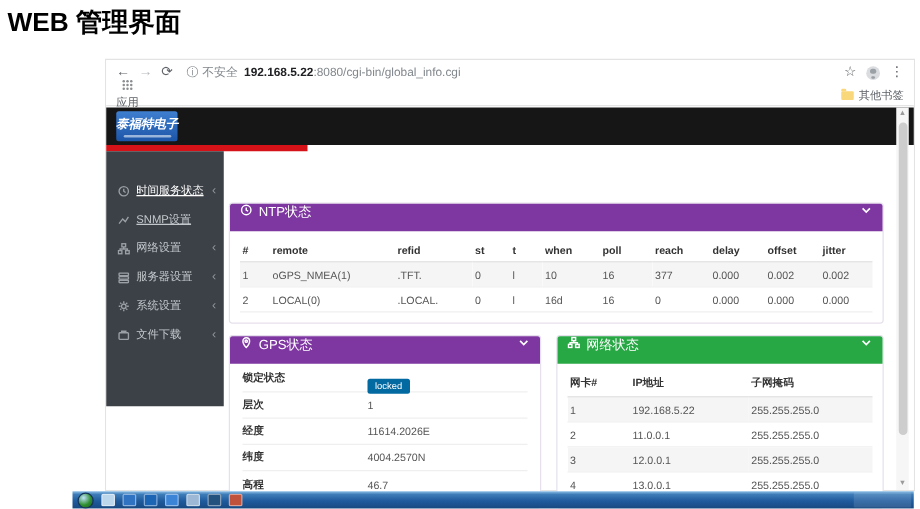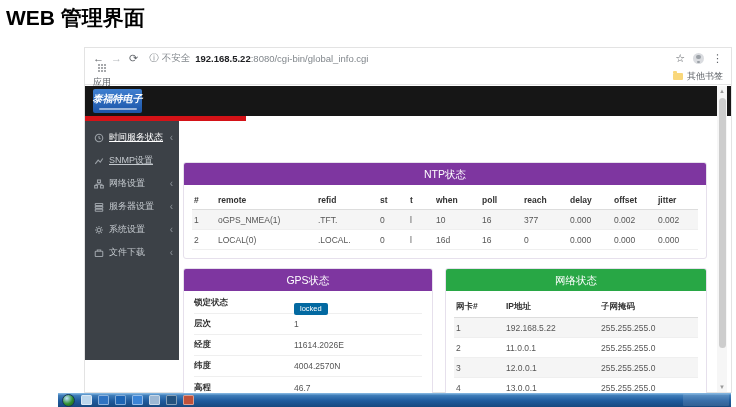--- a/index.html
+++ b/index.html
@@ -33,32 +33,32 @@
   
   .page { position:absolute; left:0; top:38px; width:646px; height:306px; background:#fff; }
 
   .site-header { position:absolute; left:0; top:0; width:100%; height:30px; background:#161616; }
   .logo { position:absolute; left:8px; top:3px; width:49px; height:24px; background:linear-gradient(180deg,#3f7fd0 0%,#1c55a8 100%); border-radius:2px; display:flex; flex-direction:column; align-items:center; justify-content:center; cursor:pointer; }
   .logo-text { color:#fff; font-size:10px; font-weight:bold; font-style:italic; white-space:nowrap; }
   .logo-sub { width:38px; height:2.5px; margin-top:1.5px; background:rgba(255,255,255,.55); border-radius:1px; }
 
   .red-stripe { position:absolute; left:0; top:30px; width:161px; height:5px; background:#d41217; }
 
-  .sidebar { position:absolute; left:0; top:35px; width:94px; height:239px; background:#3c4147; padding-top:5px; }
+  .sidebar { position:absolute; left:0; top:35px; width:94px; height:204px; background:#3c4147; padding-top:20px; }
   .side-item { display:flex; align-items:center; height:23px; padding:0 6px 0 8px; color:#c3c8cd; font-size:9px; cursor:pointer; gap:5px; }
   .side-item .lbl { white-space:nowrap; overflow:hidden; }
   .side-item .chev { margin-left:auto; color:#8d939a; font-size:10px; }
   .side-item.active .lbl { color:#fff; text-decoration:underline; }
   .side-item.visited .lbl { text-decoration:underline; }
   .side-ic { width:11px; height:11px; flex:0 0 11px; display:flex; align-items:center; justify-content:center; }
   .side-ic svg { width:10px; height:10px; stroke:#9aa0a6; fill:none; stroke-width:1.3; }
 
   
   .panel { position:absolute; background:#fff; border:1px solid #e6e0ec; border-radius:3px; }
-  .panel-h { height:22px; display:flex; align-items:center; padding:0 8px; color:#fff; font-size:10.5px; gap:5px; border-radius:2px 2px 0 0; cursor:pointer;flex-direction:column; }
+  .panel-h { height:22px; display:flex; padding:0 8px; color:#fff; font-size:10.5px; gap:5px; border-radius:2px 2px 0 0; cursor:pointer; }
   .panel-h.purple { background:#7e36a0; }
   .panel-h.green { background:#28a745; }
   .panel-h svg.hic { width:10px; height:10px; stroke:#fff; fill:none; stroke-width:1.4; }
   .panel-h .pchev { margin-left:auto; }
   .panel-h .pchev svg { width:10px; height:10px; stroke:#fff; fill:none; stroke-width:1.6; }
 
   table { border-collapse:collapse; table-layout:fixed; font-size:8.5px; }
   .ntp-body, .net-body { padding:6px 8px 8px; }
   th { text-align:left; color:#333; font-weight:bold; padding:4px 2px; border-bottom:1px solid #ddd; font-size:8.5px; }
   td { color:#555; padding:4.5px 2px; border-bottom:1px solid #efefef; overflow:hidden; white-space:nowrap; }

